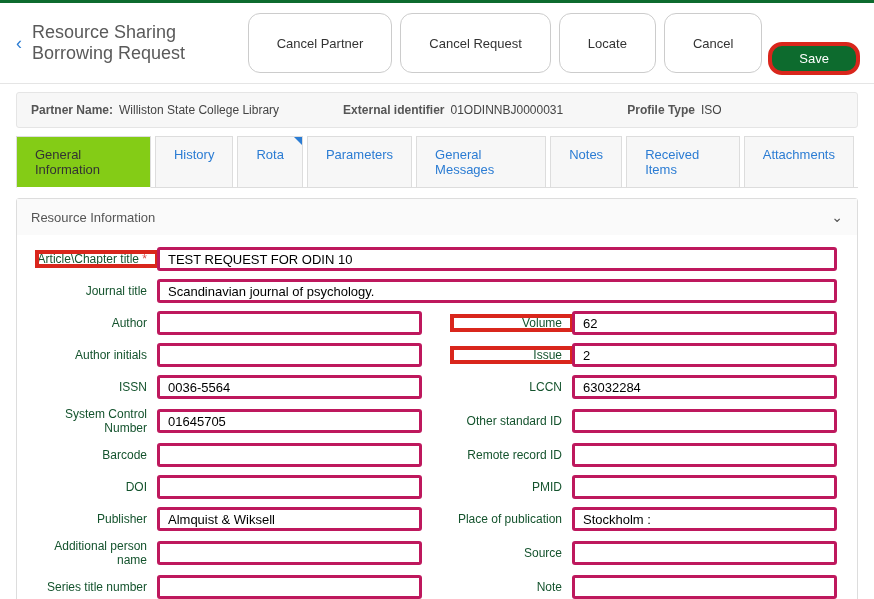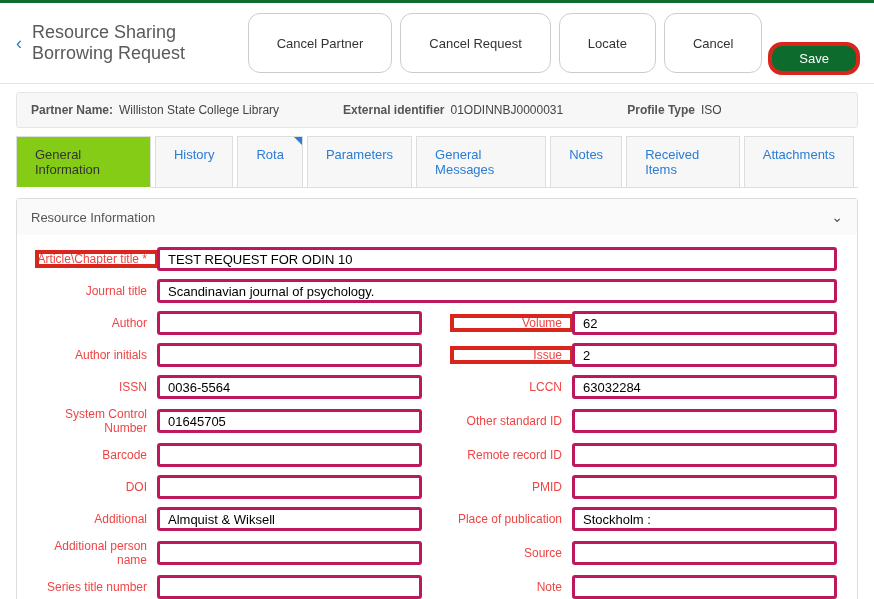--- a/index.html
+++ b/index.html
@@ -18,21 +18,21 @@
 .tabs { display: flex; margin: 8px 16px 0; border-bottom: 1px solid #ddd; }
 .tab { padding: 10px 18px; font-size: 13px; color: #2b7cd3; cursor: pointer; background: #f7f7f7; border: 1px solid #ddd; border-bottom: none; margin-right: 4px; position: relative; }
 .tab.active { background: #84cc16; color: #333; border-bottom: 1px solid #fff; margin-bottom: -1px; }
 .tab-corner::after { content: ""; position: absolute; top: 0; right: 0; border-top: 8px solid #2b7cd3; border-left: 8px solid transparent; }
 .section { margin: 10px 16px; border: 1px solid #ddd; border-radius: 3px; }
 .section-header { padding: 10px 14px; font-size: 13px; color: #555; display: flex; justify-content: space-between; align-items: center; background: #fafafa; }
 .chevron-down { font-size: 14px; color: #555; }
 .form-body { padding: 12px 20px; }
 .form-row { display: flex; margin-bottom: 8px; gap: 30px; }
 .form-col { flex: 1; display: flex; align-items: center; }
-.form-label { width: 120px; text-align: right; font-size: 12px; color: #ef4444; padding-right: 10px; flex-shrink: 0; }
+.form-label { width: 120px; text-align: right; font-size: 12px; color: #14532d; padding-right: 10px; flex-shrink: 0; }
 .required::after { content: " *"; color: #d9534f; }
 .form-input { flex: 1; height: 24px; border: 3px solid #be185d; border-radius: 3px; padding: 0 8px; font-size: 13px; background: #fff; }
 .highlight-red { outline: 4px solid #d9261c; outline-offset: -2px; }
 </style>
 </head>
 <body>
 
 <div class="topbar"></div>
 
 <div class="header">
@@ -155,21 +155,21 @@
         <input class="form-input" value="" style="">
       </div>
       <div class="form-col">
         <span class="form-label">PMID</span>
         <input class="form-input" value="" style="">
       </div>
     </div>
 
     <div class="form-row">
       <div class="form-col">
-        <span class="form-label">Additional</span>
+        <span class="form-label">Publisher</span>
         <input class="form-input" value="Almquist &amp; Wiksell" style="">
       </div>
       <div class="form-col">
         <span class="form-label">Place of publication</span>
         <input class="form-input" value="Stockholm :" style="">
       </div>
     </div>
 
     <div class="form-row">
       <div class="form-col">

